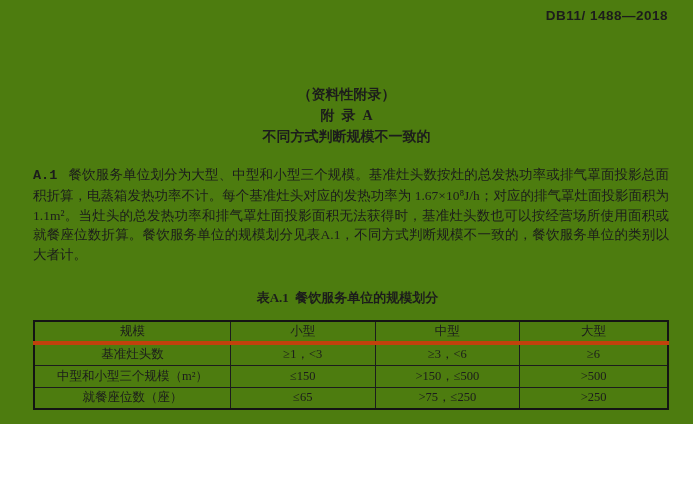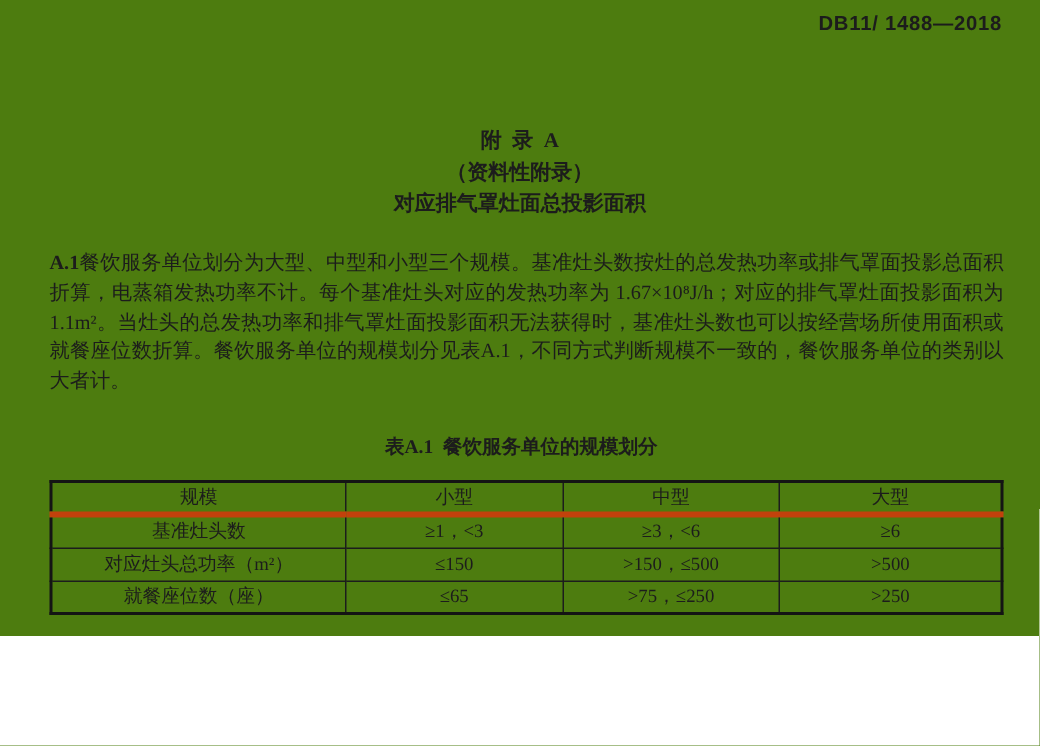--- a/index.html
+++ b/index.html
@@ -40,23 +40,23 @@
     position: absolute;
     top: 165px;
     left: 33px;
     width: 636px;
     font-size: 13.5px;
     line-height: 19.8px;
     text-align: justify;
     color: #1c1c1c;
   }
   .clause-label {
-    font-family: Liberation Serif, serif;
+    font-family: Liberation Mono, monospace;
     font-weight: bold;
-    margin-right: 0;
+    margin-right: 11px;
   }
   .table-caption {
     position: absolute;
     top: 289px;
     left: 1px;
     width: 100%;
     text-align: center;
     font-weight: bold;
     font-size: 13px;
     white-space: pre;
@@ -112,23 +112,23 @@
   }
 </style>
 </head>
 <body>
 
 <div class="page">
 
   <div class="doc-number">DB11/ 1488—2018</div>
 
   <div class="title-block">
+    <div class="t-line">（资料性附录）</div>
     <div class="t-line">附  录  A</div>
-    <div class="t-line">（资料性附录）</div>
-    <div class="t-line">对应排气罩灶面总投影面积</div>
+    <div class="t-line">不同方式判断规模不一致的</div>
   </div>
 
   <p class="clause"><span class="clause-label">A.1</span><span>餐饮服务单位划分为大型、中型和小型三个规模。基准灶头数按灶的总发热功率或排气罩面投影总面积折算，电蒸箱发热功率不计。每个基准灶头对应的发热功率为 1.67×10⁸J/h；对应的排气罩灶面投影面积为 1.1m²。当灶头的总发热功率和排气罩灶面投影面积无法获得时，基准灶头数也可以按经营场所使用面积或就餐座位数折算。餐饮服务单位的规模划分见表A.1，不同方式判断规模不一致的，餐饮服务单位的类别以大者计。</span></p>
 
   <div class="table-caption">表A.1  餐饮服务单位的规模划分</div>
 
   <table class="scale-table">
     <colgroup>
       <col class="c1">
         <col class="c2">
@@ -144,21 +144,21 @@
       </tr>
     </thead>
     <tbody>
       <tr>
         <td>基准灶头数</td>
         <td>≥1，&lt;3</td>
         <td>≥3，&lt;6</td>
         <td>≥6</td>
       </tr>
       <tr>
-        <td>对应灶头总功率（m²）</td>
+        <td>中型和小型三个规模（m²）</td>
         <td>≤150</td>
         <td>&gt;150，≤500</td>
         <td>&gt;500</td>
       </tr>
       <tr>
         <td>就餐座位数（座）</td>
         <td>≤65</td>
         <td>&gt;75，≤250</td>
         <td>&gt;250</td>
       </tr>

